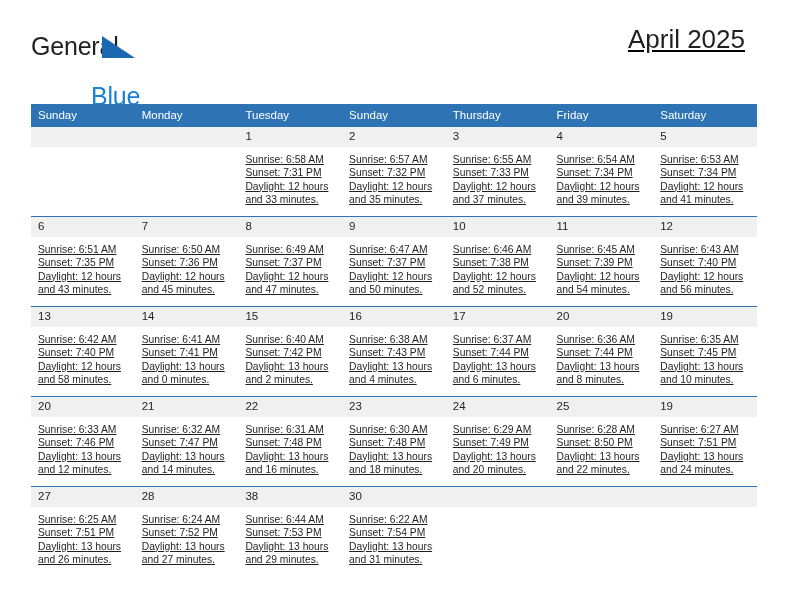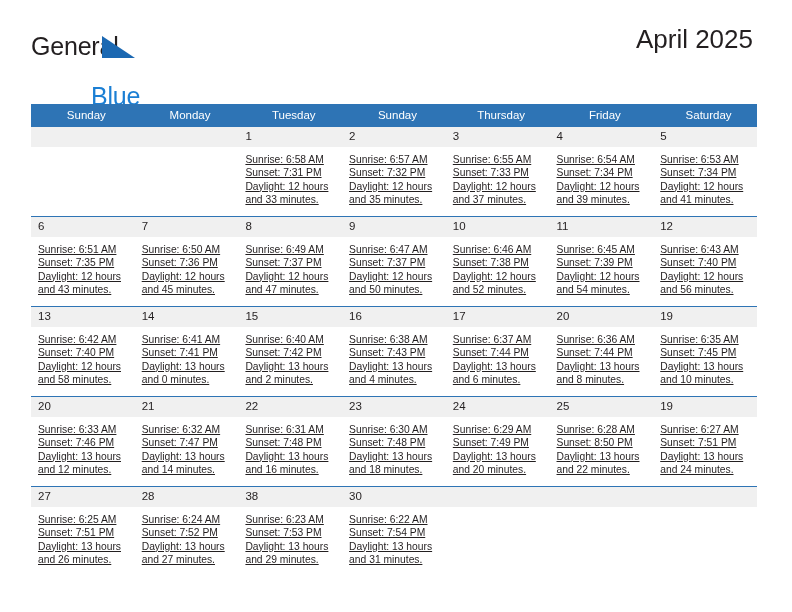--- a/index.html
+++ b/index.html
@@ -58,23 +58,24 @@
     left: 60px;
     top: 23px;
     font-size: 25px;
     letter-spacing: -0.2px;
     color: #1b7fd4;
     font-family: "Liberation Sans", sans-serif;
     margin-top: 27px;
   }
   .title-block {
     position: absolute;
-    right: 4px;
+    right: 12px;
     top: 0;
     text-align: center;
+    text-decoration: underline;
   }
   .cal-title {
     font-size: 26px;
     color: #231f20;
     line-height: 34px;
     white-space: nowrap;
   }
   .cal-subtitle {
     font-size: 14.5px;
     color: #231f20;
@@ -92,21 +93,21 @@
     border-collapse: collapse;
     table-layout: fixed;
   }
   .calendar col { width: 103.71px; }
 
   thead th {
     background: #2e74b5;
     color: #ffffff;
     font-size: 11.5px;
     font-weight: normal;
-    text-align: center;
+    text-align: left;
     padding: 5px 0 5px 7px;
     height: 12px;
     vertical-align: middle;
   }
 
   tbody tr.week {
     border-top: 1.6px solid #2e74b5;
   }
   tbody td {
     vertical-align: top;
@@ -410,21 +411,21 @@
             <div class="daynum">28</div>
             <div class="details">
               <div>Sunrise: 6:24 AM</div>
               <div>Sunset: 7:52 PM</div>
               <div class="wrap">Daylight: 13 hours and 27 minutes.</div>
             </div>
           </td>
           <td>
             <div class="daynum">38</div>
             <div class="details">
-              <div>Sunrise: 6:23 AM</div>
+              <div>Sunrise: 6:44 AM</div>
               <div>Sunset: 7:53 PM</div>
               <div class="wrap">Daylight: 13 hours and 29 minutes.</div>
             </div>
           </td>
           <td>
             <div class="daynum">30</div>
             <div class="details">
               <div>Sunrise: 6:22 AM</div>
               <div>Sunset: 7:54 PM</div>
               <div class="wrap">Daylight: 13 hours and 31 minutes.</div>

